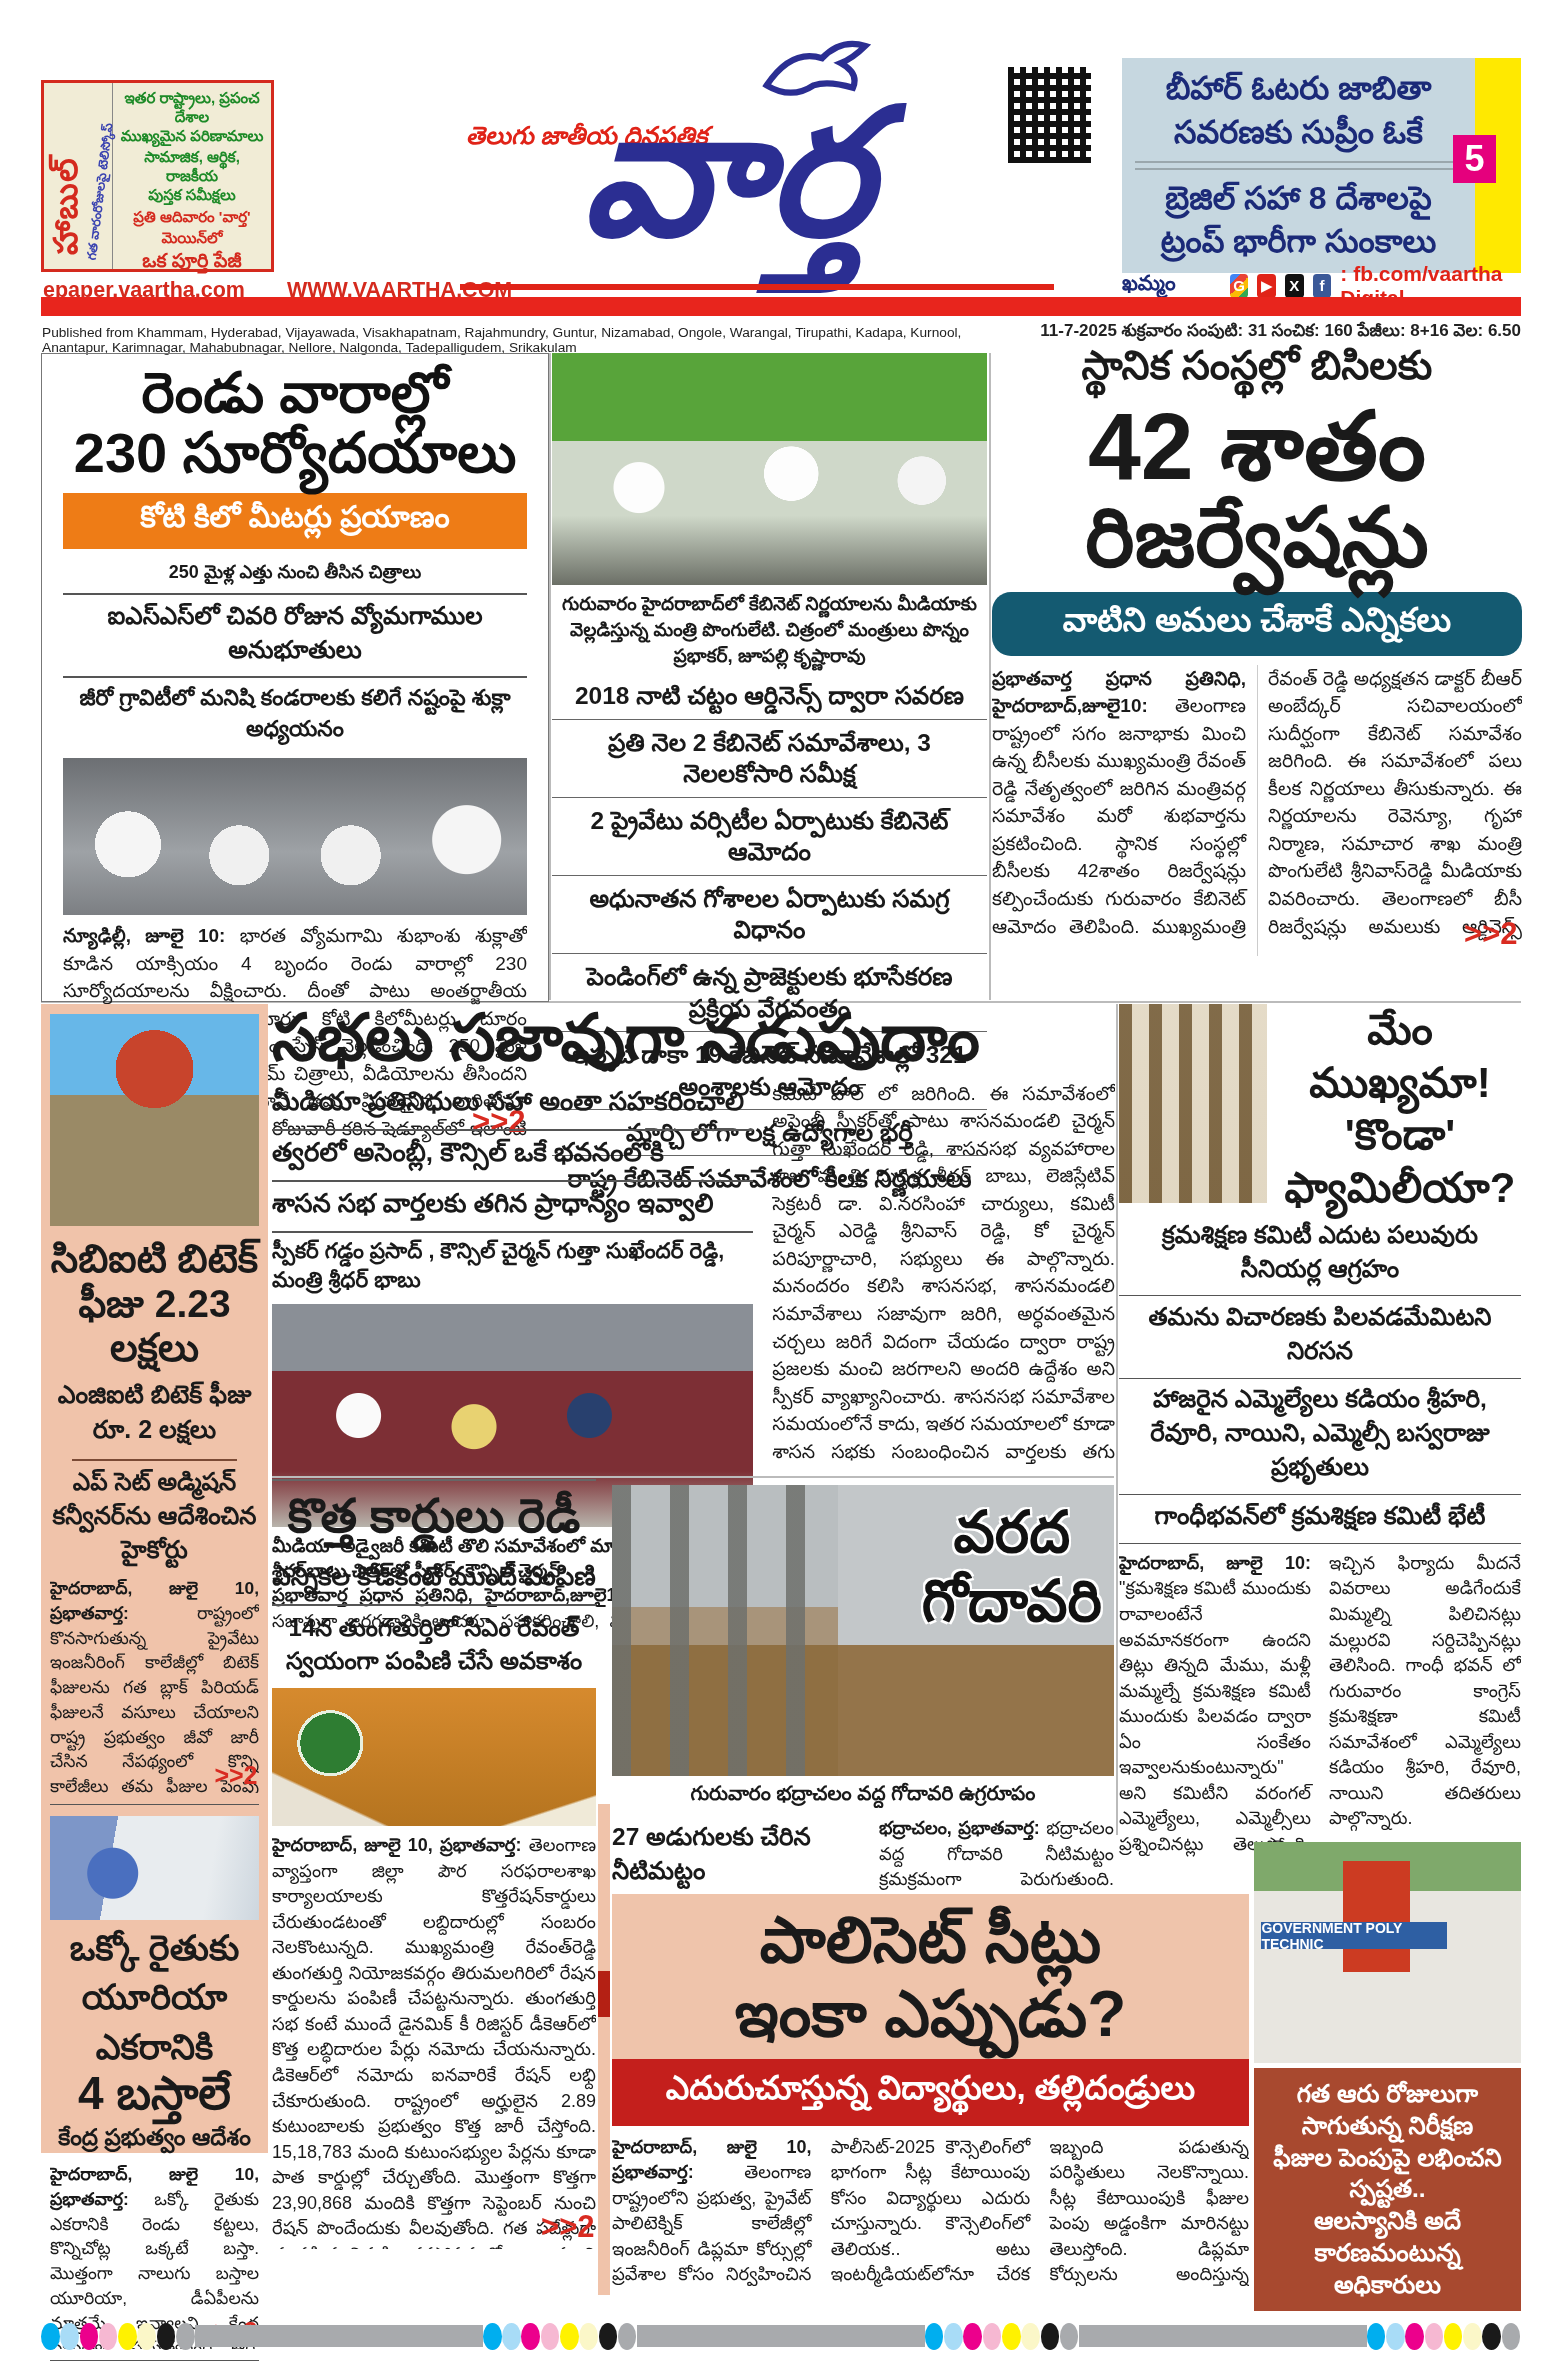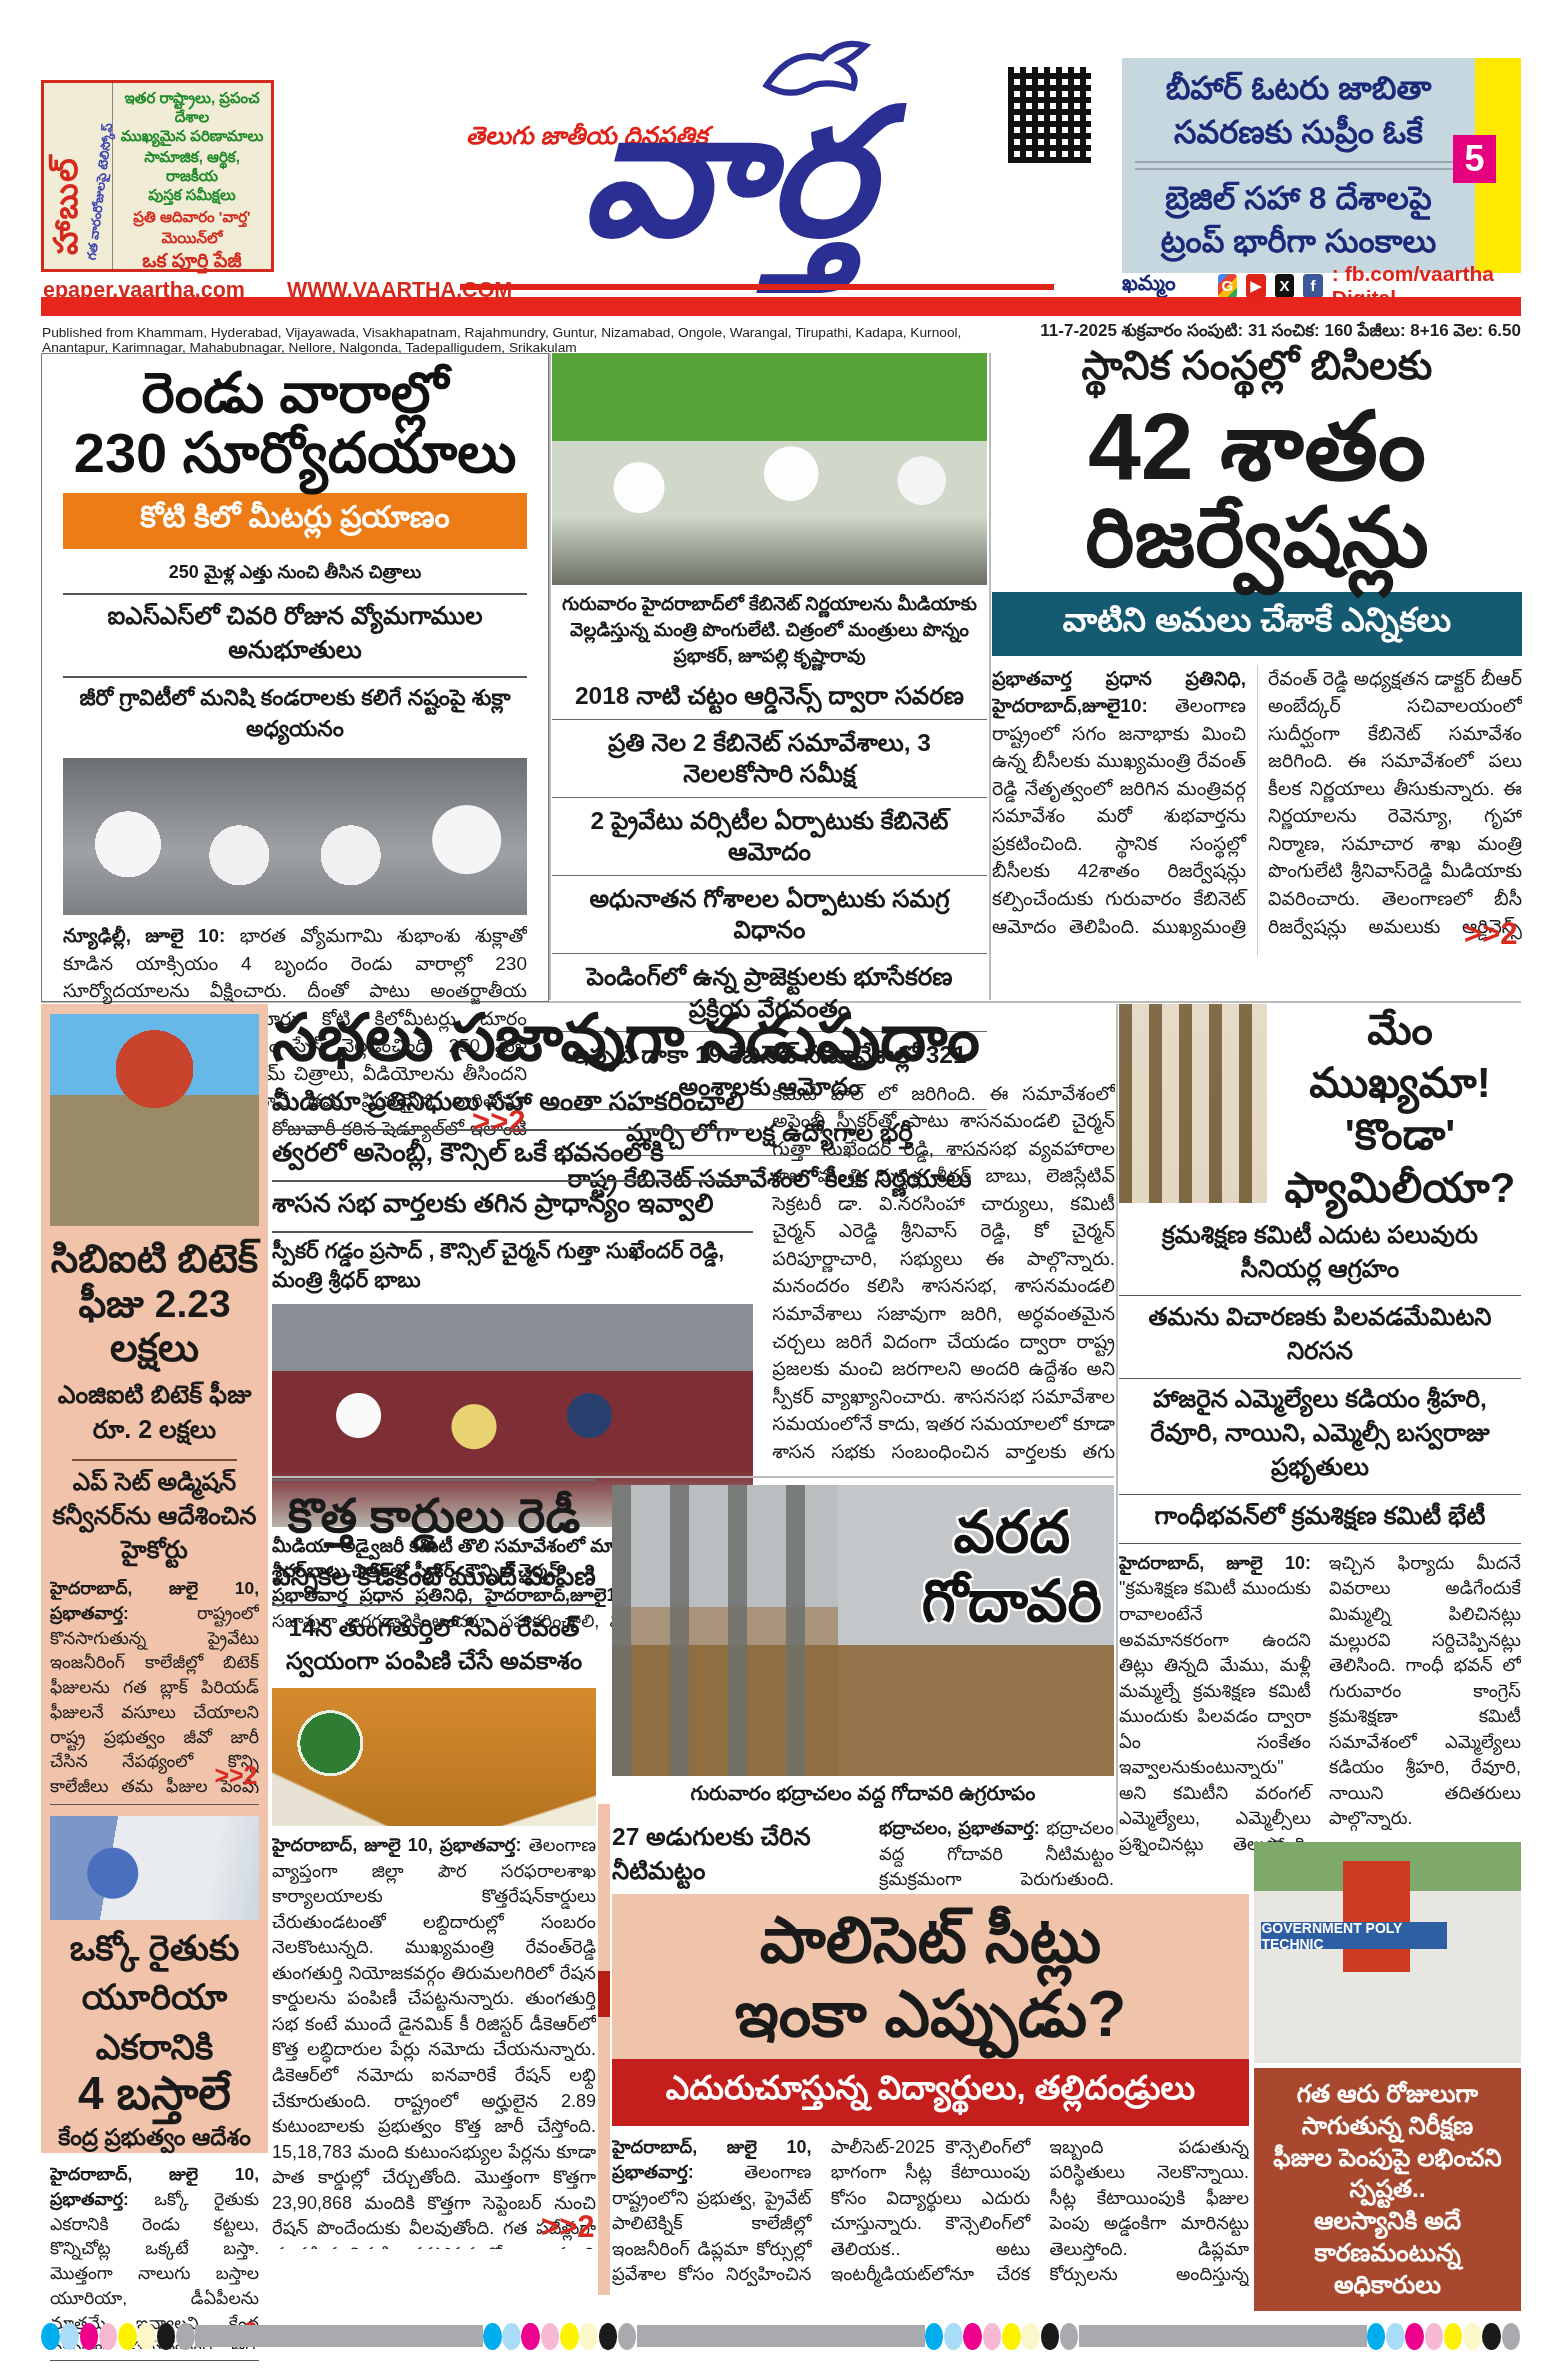--- a/index.html
+++ b/index.html
@@ -39,21 +39,21 @@
        repeating-linear-gradient(0deg,#111 0 6px,transparent 6px 12px),
        repeating-linear-gradient(90deg,#111 0 6px,#fff 6px 12px);}
   .topbox{left:1122px;top:58px;width:399px;height:215px;background:#c6d7e0;display:flex;}
   .topbox .txt{flex:1;display:flex;flex-direction:column;justify-content:center;padding:6px 10.4px;}
   .tbline{color:#1b2a78;font-weight:bold;font-size:32px;line-height:1.35;text-align:center;}
   .tbrule{height:4.5px;border-top:2.2px solid #9aa7ad;border-bottom:2.2px solid #9aa7ad;margin:7.4px 3px;}
   .ystrip{width:46px;background:#ffe900;position:relative;}
   .pbadge{position:absolute;left:-22px;top:77px;width:43px;height:48px;background:#e5007d;
           color:#fff;font-weight:bold;font-size:36px;display:flex;align-items:center;justify-content:center;}
   .edrow{left:1122px;top:273px;width:399px;height:25px;display:flex;align-items:center;gap:9px;}
-  .edname{color:#1b2a78;font-weight:bold;font-size:21px;margin-right:33px;}
+  .edname{color:#1b2a78;font-weight:bold;font-size:21px;margin-right:45px;}
   .sicon{width:24px;height:24px;border-radius:3.7px;display:flex;align-items:center;justify-content:center;
          color:#fff;font-weight:bold;font-size:15px;}
   .si-gn{background:linear-gradient(135deg,#4285f4 25%,#ea4335 25% 50%,#fbbc05 50% 75%,#34a853 75%);}
   .si-yt{background:#e02318;}
   .si-x{background:#111;}
   .si-fb{background:#3b5998;}
   .soctxt{color:#e02318;font-weight:bold;font-size:21px;}
 
   .redbar{left:41px;top:297px;width:1480px;height:19.3px;background:#e8251d;}
   .pubs{left:42px;top:325px;width:972px;font-size:13.7px;color:#222;}
@@ -91,21 +91,21 @@
   .cab-cap{font-size:18.6px;font-weight:bold;line-height:1.4;padding:6px 1.5px 4.5px;}
   .cab-bullets{list-style:none;margin:0;padding:0;}
   .cab-bullets li{font-size:24.5px;font-weight:bold;text-align:center;line-height:1.3;
                   padding:6.7px 1.5px;border-bottom:1.5px solid #666;}
   .cab-bullets li:last-child{border-bottom:none;}
 
   .rescol{left:992px;top:343px;width:530px;height:658px;}
   .res-kick{font-size:40px;font-weight:800;}
   .res-h1{font-size:95px;font-weight:800;line-height:1.02;}
   .res-h2{font-size:83px;font-weight:800;line-height:1.04;}
-  .res-band{margin-top:10.4px;background:#145a71;color:#fff;font-weight:bold;font-size:33px;padding:9px 0;}
+  .res-band{margin-top:10.4px;background:#145a71;color:#fff;font-weight:bold;font-size:33px;padding:9px 0;border-radius:19px;}
   .res-body{margin-top:9px;height:291px;column-count:2;column-gap:22px;column-rule:0.7px solid #ccc;position:relative;}
   .res-jump{position:absolute;right:4.5px;bottom:-1.5px;}
 
   
   .sidebar{left:41px;top:1004px;width:227px;height:1149px;background:#f0c3aa;padding:10.4px 9px;}
   .hc-photo{height:212px;background:
       radial-gradient(circle at 50% 26%, #c8442c 0 39px, transparent 39px),
       linear-gradient(#67b7e8 0 38%, #9a8a66 38% 100%);}
   .sb-h{font-size:39px;font-weight:800;line-height:1.15;padding:10.4px 0 4.5px;}
   .sb-s1{font-size:25px;font-weight:bold;padding:4.5px 0;}

